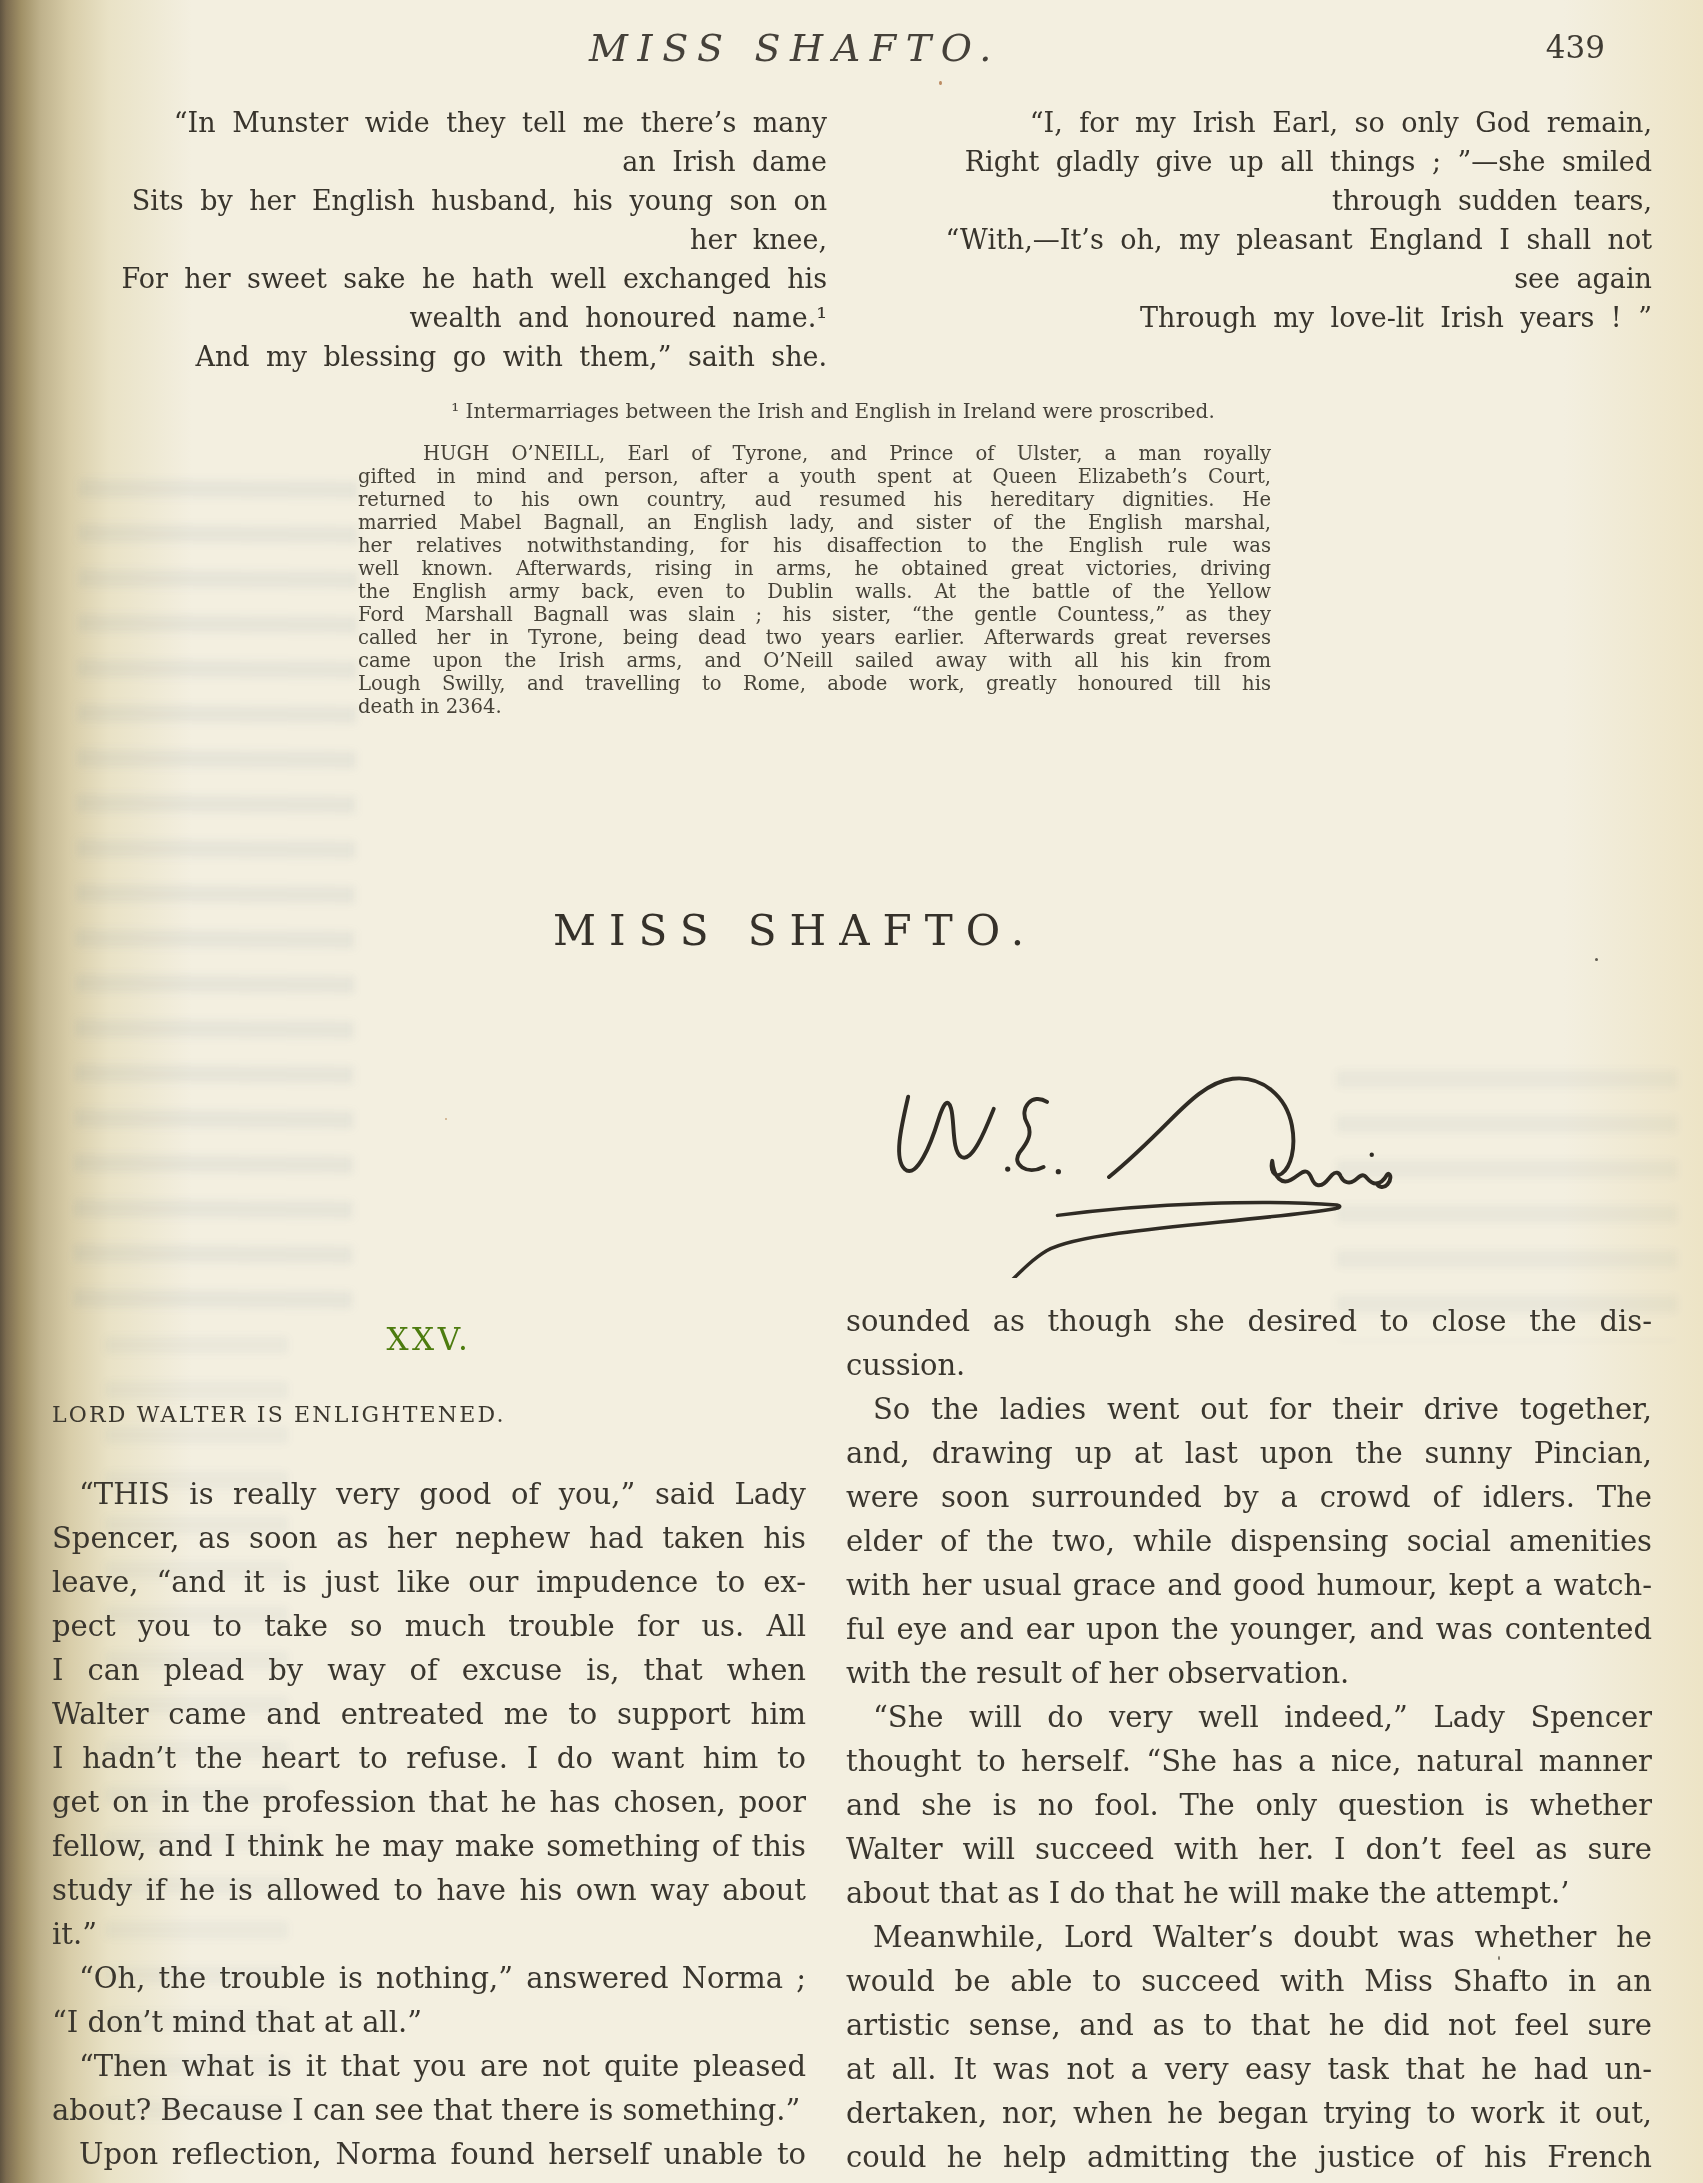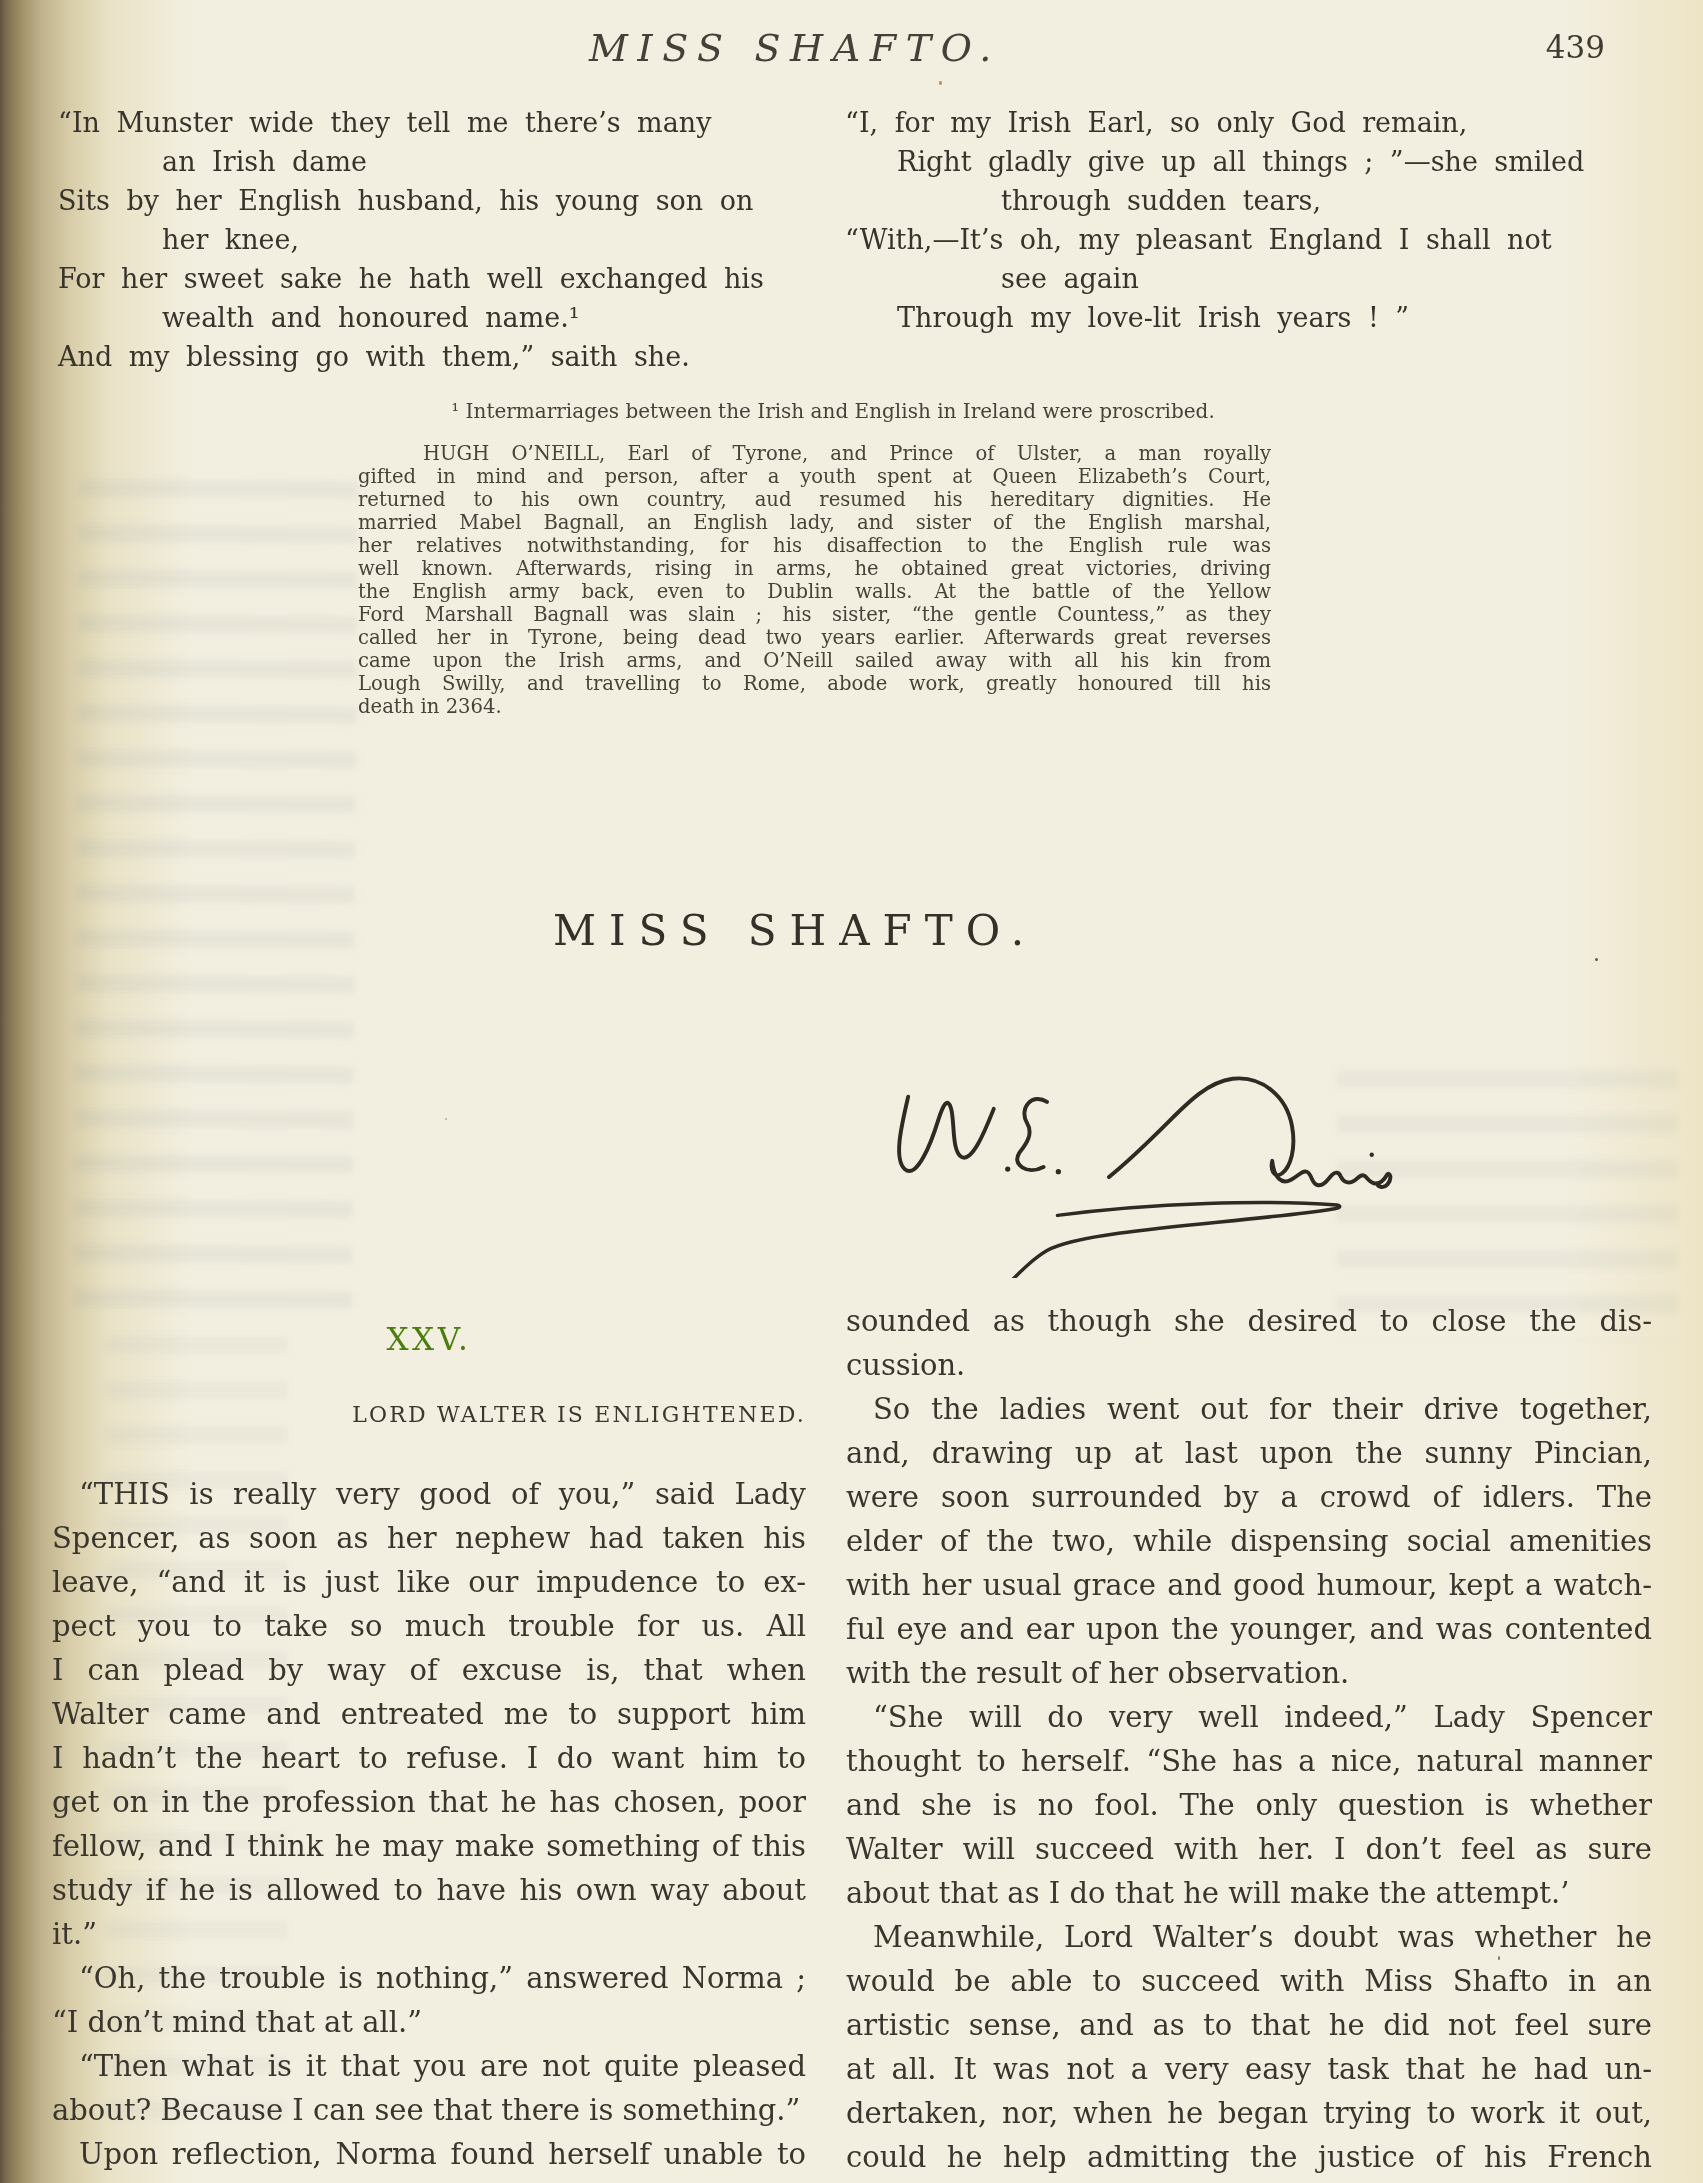--- a/index.html
+++ b/index.html
@@ -49,21 +49,21 @@
     color:#45413a;
   }
   .page-number{
     position:absolute;right:47px;top:2.6px;
     font-size:31px;color:#3f3b33;
   }
 
   
   .poems{display:flex;margin-top:25px;}
   .poem{font-size:27px;line-height:39px;word-spacing:7.9px;color:#38342c;}
-  .poem .tl{white-space:pre;tab-size:52px;text-align:left;}
+  .poem .tl{white-space:pre;tab-size:52px;text-align:right;}
   .poem-left{width:769px;padding-left:6.1px;flex:none;}
   .poem-right{margin-left:18px;flex:1 1 auto;}
 
   .footnote{
     margin-top:23px;margin-left:279px;width:1004px;
     text-align:center;font-size:20px;color:#46423a;
   }
 
   .note{margin-left:306px;width:913px;margin-top:19px;
     font-size:19.6px;line-height:23px;color:#474339;}
@@ -83,21 +83,21 @@
   
   .columns{display:flex;margin-top:21px;align-items:flex-start;}
   .col{font-size:29px;line-height:44px;color:#3a362e;}
   .col .tl{text-align:justify;text-align-last:justify;overflow:hidden;}
   .col .tl.pend{text-align-last:left;}
   .col .tl.ind{text-indent:27px;}
   .col-left{width:754px;flex:none;padding-top:18.3px;}
   .col-right{margin-left:40px;flex:1 1 auto;}
   .chapter-number{text-align:center;font-size:31px;letter-spacing:3.5px;
     margin-bottom:32px;color:#4d7c0f;}
-  .chapter-heading{text-align:right;font-size:22px;letter-spacing:2.2px;
+  .chapter-heading{text-align:left;font-size:22px;letter-spacing:2.2px;
     margin-bottom:35px;color:#3c382f;}
 </style>
 </head>
 <body>
 
 <div class="page">
 
   <div class="gutter"></div>
   <div class="right-tint"></div>
 

